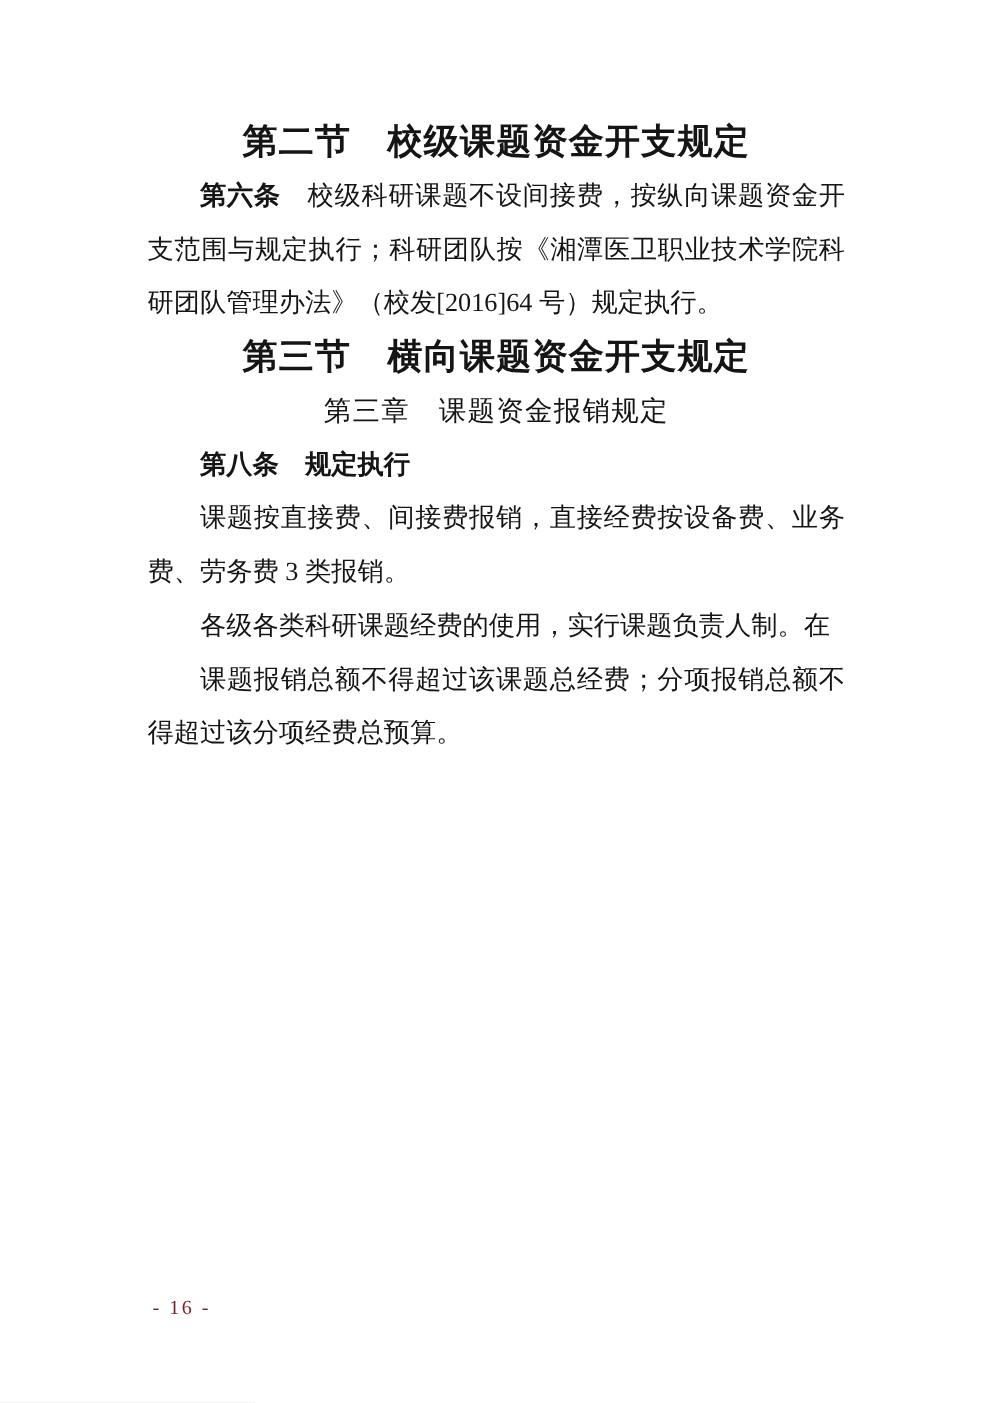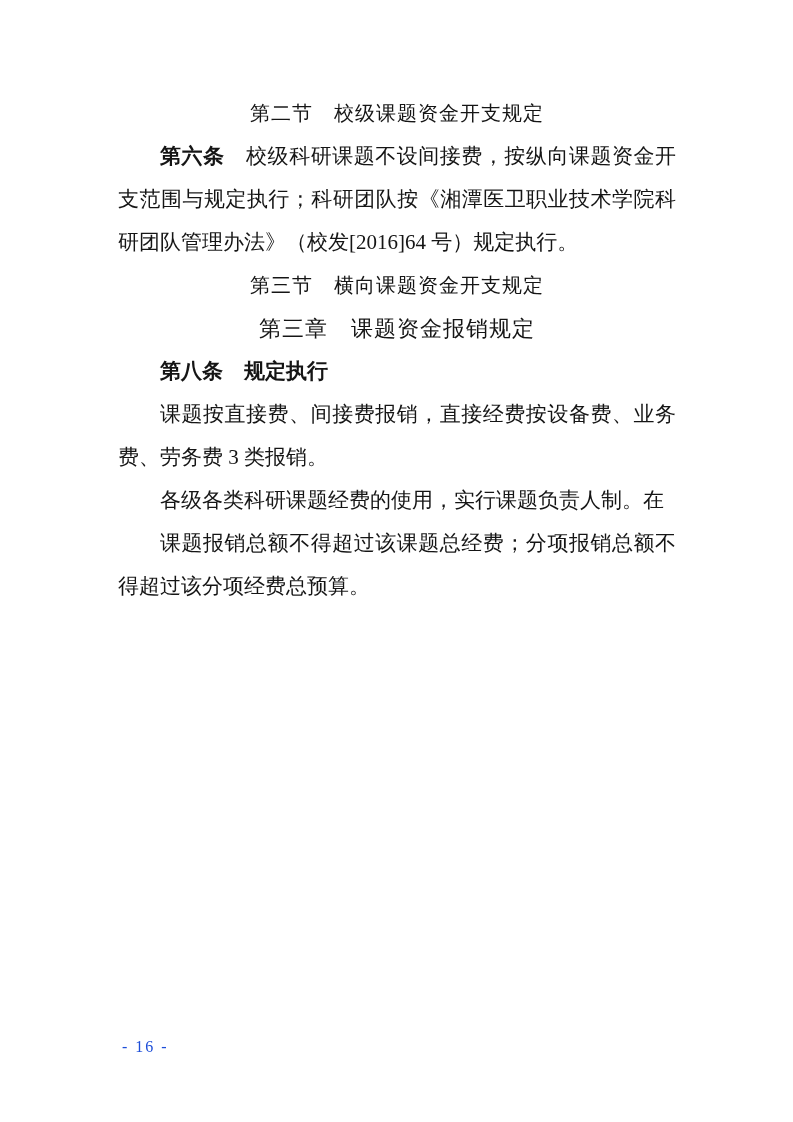--- a/index.html
+++ b/index.html
@@ -24,22 +24,22 @@
     top: 92px;
     width: 558px;
     font-size: 21px;
     line-height: 43px;
     text-align: justify;
   }
   .content p { margin: 0; }
   .para-indent { text-indent: 42px; }
   .lead-bold { font-weight: bold; }
   .sec-heading {
-    font-weight: normal;
-    font-size: 20px;
+    font-weight: bold;
+    font-size: 28px;
     text-align: center;
     text-indent: 0;
     margin: 0;
     letter-spacing: 1px;
   }
   .art7 { margin-top: 9px; }
   .chap-heading {
     font-family: "Liberation Sans", "DejaVu Sans", sans-serif;
     font-weight: normal;
     font-size: 22px;
@@ -52,21 +52,21 @@
     font-weight: bold;
     text-indent: 42px;
   }
   .art8-heading { margin-top: 8px; }
   .footer {
     position: absolute;
     left: 122px;
     top: 1036px;
     font-size: 16px;
     line-height: 22px;
-    color: #1d4ed8;
+    color: #7f1d1d;
     letter-spacing: 2px;
     font-family: "Liberation Serif", "DejaVu Serif", serif;
   }
 </style>
 </head>
 <body>
 
 <div class="page">
 
   <div class="content">

